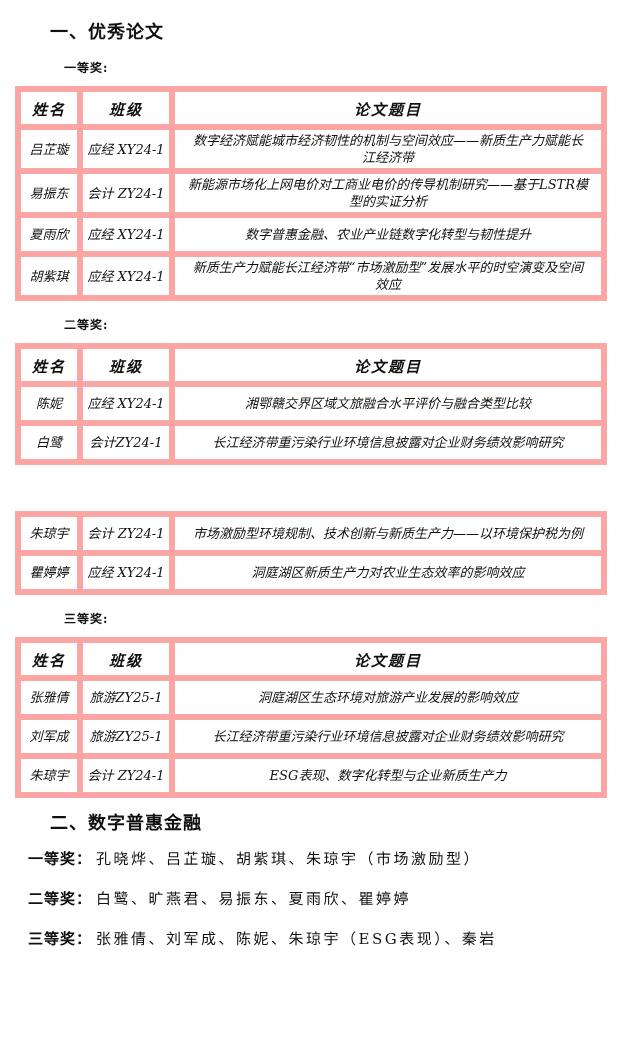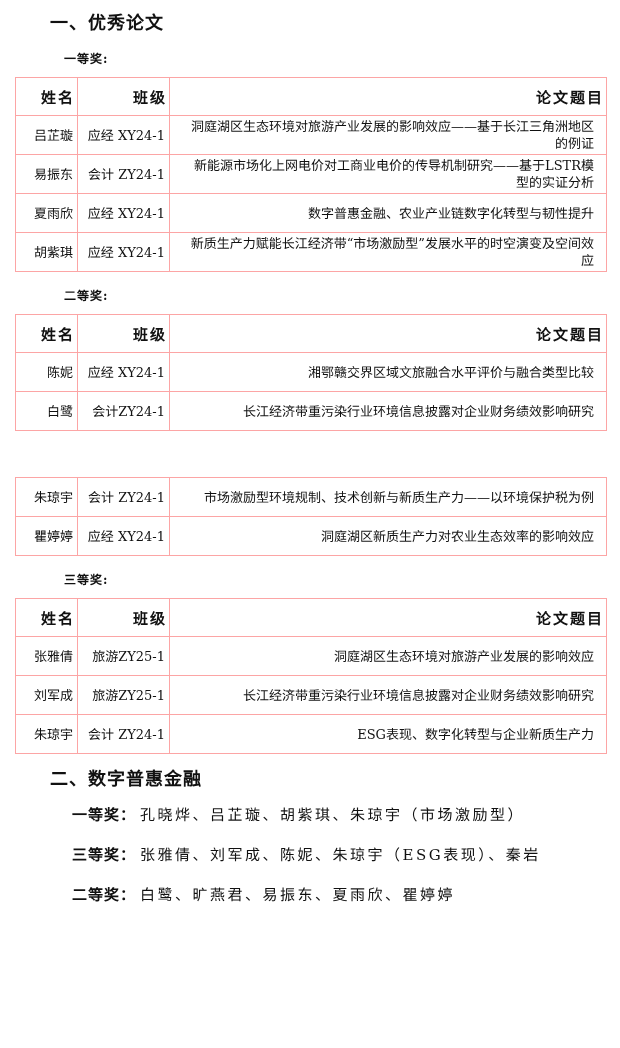--- a/index.html
+++ b/index.html
@@ -5,21 +5,21 @@
   * { box-sizing: border-box; }
   html, body { margin: 0; padding: 0; }
   body {
     width: 620px;
     height: 1048px;
     background: #ffffff;
     color: #111111;
     font-family: "DejaVu Serif", "Liberation Serif", serif;
     overflow: hidden;
   }
-  .page { padding-top: 11px; }
+  .page { padding-top: 20px; }
 
   .sec-title {
     font-size: 18px;
     font-weight: bold;
     line-height: 24px;
     margin: 0 0 0 50px;
     letter-spacing: 1px;
   }
   .sec-title.sec2 { margin-top: 13px; }
 
@@ -32,43 +32,44 @@
   }
 
   table.award-table {
     border-collapse: collapse;
     table-layout: fixed;
     width: 592px;
     margin-left: 15px;
   }
   table.award-table.part-b { margin-top: 46px; }
   .award-table th, .award-table td {
-    border: 1px solid #fca5a5;
-    text-align: right;
+    border: 6px solid #fca5a5;
+    text-align: center;
     vertical-align: middle;
+    font-style: italic;
   }
   .award-table th {
     font-size: 15px;
     font-weight: bold;
     letter-spacing: 2px;
     height: 38px;
     padding: 1px 2px;
   }
   .award-table td {
     font-size: 13px;
     line-height: 17px;
     height: 39px;
     padding: 2px 4px;
   }
   .award-table td.cell-title { padding: 2px 12px; }
   .col-name  { width: 62px; }
   .col-class { width: 92px; }
 
   .speaker-line {
-    margin: 20px 0 0 72px;
+    margin: 20px 0 0 28px;
     font-size: 15px;
     line-height: 20px;
     white-space: nowrap;
   }
   .speaker-line.first { margin-top: 14px; }
   .speaker-label {
     font-weight: bold;
     letter-spacing: 1px;
     margin-right: 4px;
   }
@@ -92,21 +93,21 @@
       <tr>
         <th>姓名</th>
         <th>班级</th>
         <th>论文题目</th>
       </tr>
     </thead>
     <tbody>
         <tr class="first">
         <td>吕芷璇</td>
         <td>应经 XY24-1</td>
-        <td class="cell-title">洞庭湖区生态环境对旅游产业发展的影响效应——基于长江三角洲地区的例证</td>
+        <td class="cell-title">数字经济赋能城市经济韧性的机制与空间效应——新质生产力赋能长江经济带</td>
       </tr>
         <tr>
         <td>易振东</td>
         <td>会计 ZY24-1</td>
         <td class="cell-title">新能源市场化上网电价对工商业电价的传导机制研究——基于LSTR模型的实证分析</td>
       </tr>
         <tr>
         <td>夏雨欣</td>
         <td>应经 XY24-1</td>
         <td class="cell-title">数字普惠金融、农业产业链数字化转型与韧性提升</td>
@@ -200,20 +201,20 @@
       </tbody>
   </table>
 
   <div class="sec-title sec2">二、数字普惠金融</div>
 
   <div>
       <div class="speaker-line first">
       <span class="speaker-label">一等奖：</span><span class="speaker-names">孔晓烨、吕芷璇、胡紫琪、朱琼宇（市场激励型）</span>
     </div>
       <div class="speaker-line">
+      <span class="speaker-label">二等奖：</span><span class="speaker-names">白鹭、旷燕君、易振东、夏雨欣、瞿婷婷</span>
+    </div>
+      <div class="speaker-line">
       <span class="speaker-label">三等奖：</span><span class="speaker-names">张雅倩、刘军成、陈妮、朱琼宇（ESG表现）、秦岩</span>
     </div>
-      <div class="speaker-line">
-      <span class="speaker-label">二等奖：</span><span class="speaker-names">白鹭、旷燕君、易振东、夏雨欣、瞿婷婷</span>
-    </div>
     </div>
 
 </div>
 
 </body></html>

